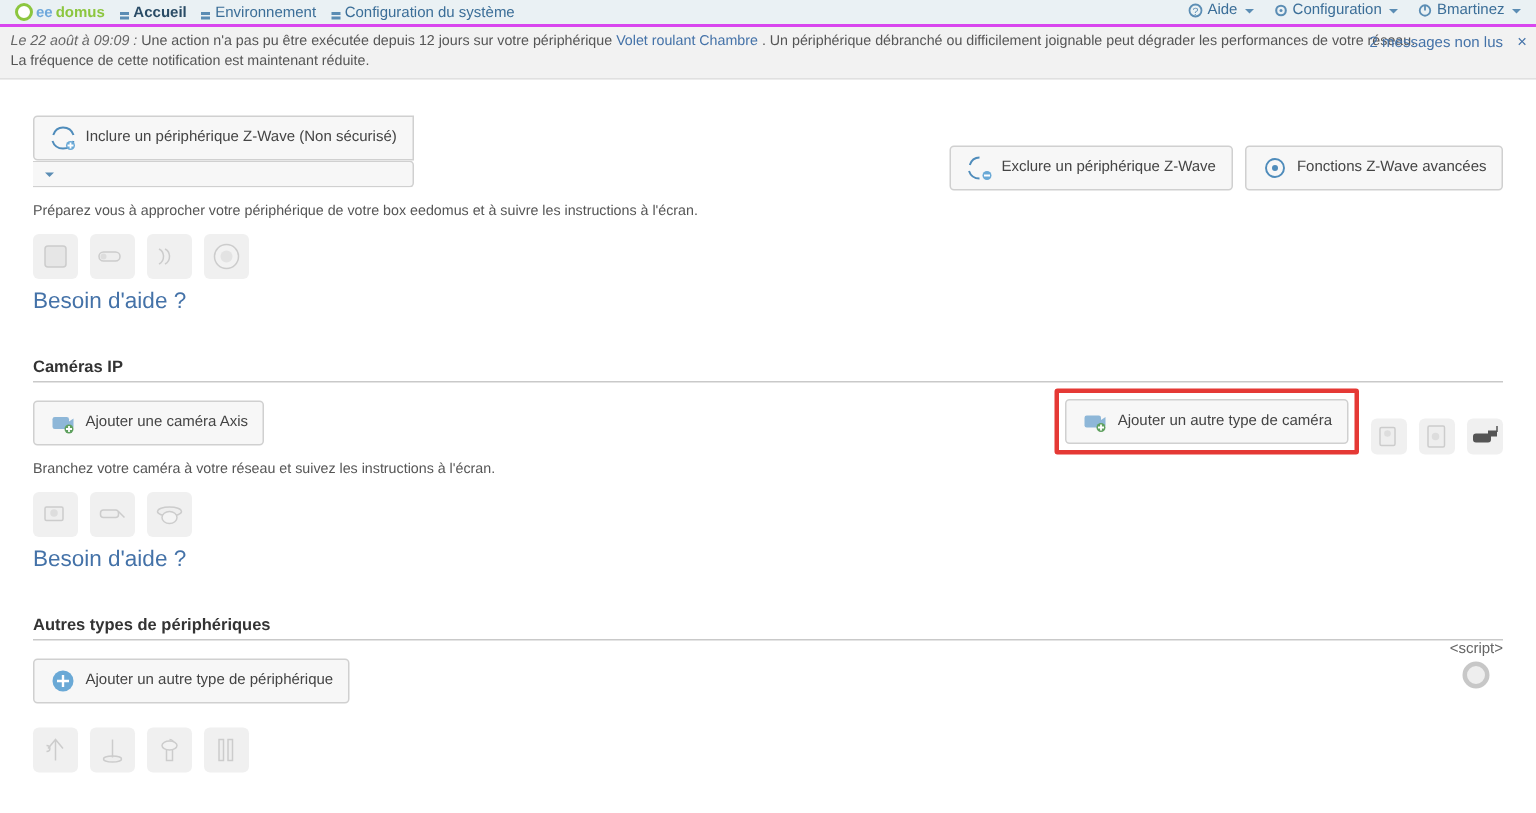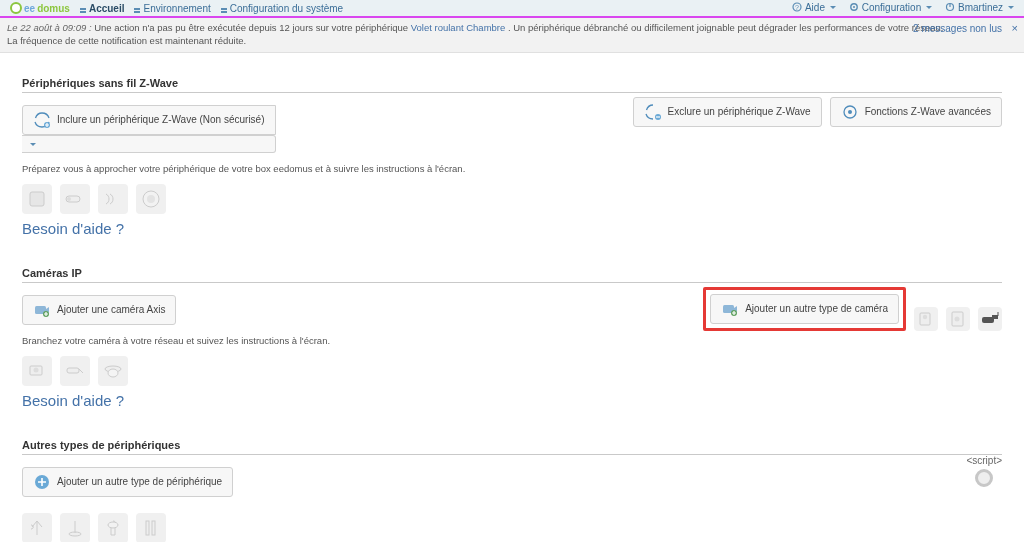--- a/index.html
+++ b/index.html
@@ -170,21 +170,20 @@
     <span>. Un périphérique débranché ou difficilement joignable peut dégrader les performances de votre réseau.</span>
   </div>
   <div>La fréquence de cette notification est maintenant réduite.</div>
   <a href="#" class="msgcount">2 messages non lus</a>
   <span class="closex">×</span>
 </div>
 
 <div class="main">
 
   <div class="section">
-    <h3>Périphériques sans fil Z-Wave</h3>
     <div class="left-col">
       <span class="btn-split">
         <a class="btn" style="border-radius:3px 0 0 3px">
           <span class="btnicon">
             <svg viewBox="0 0 18 18">
                 <path d="M9 2c-3 0-5.5 2-6.5 5M2 11c1 3 3.5 5 7 5s6-2 7-5M16 7c-1-3-3.5-5-7-5" fill="none" stroke="#4f8cbb" stroke-width="1.3"></path>
                 <circle cx="14" cy="14" r="3" fill="#6aa9d6"></circle>
                 <path d="M14 12v4M12 14h4" stroke="#fff" stroke-width="1.2"></path>
               </svg>
           </span>

